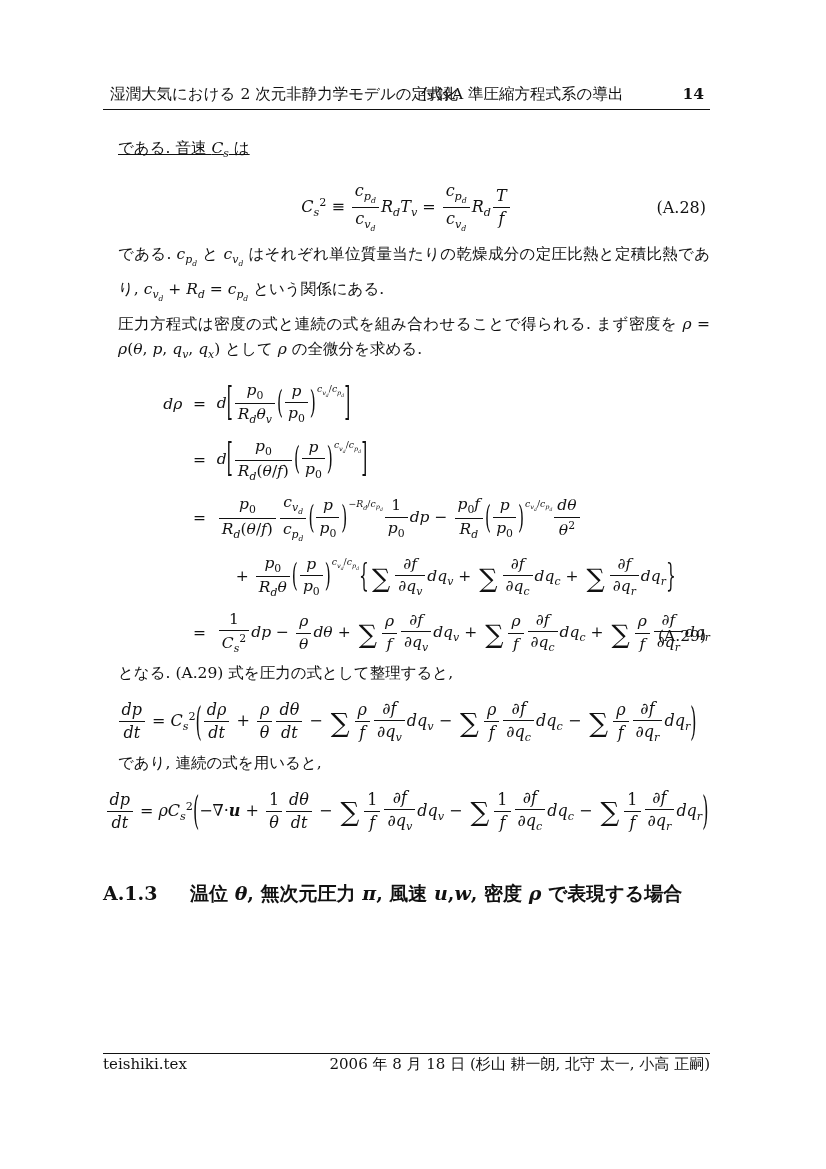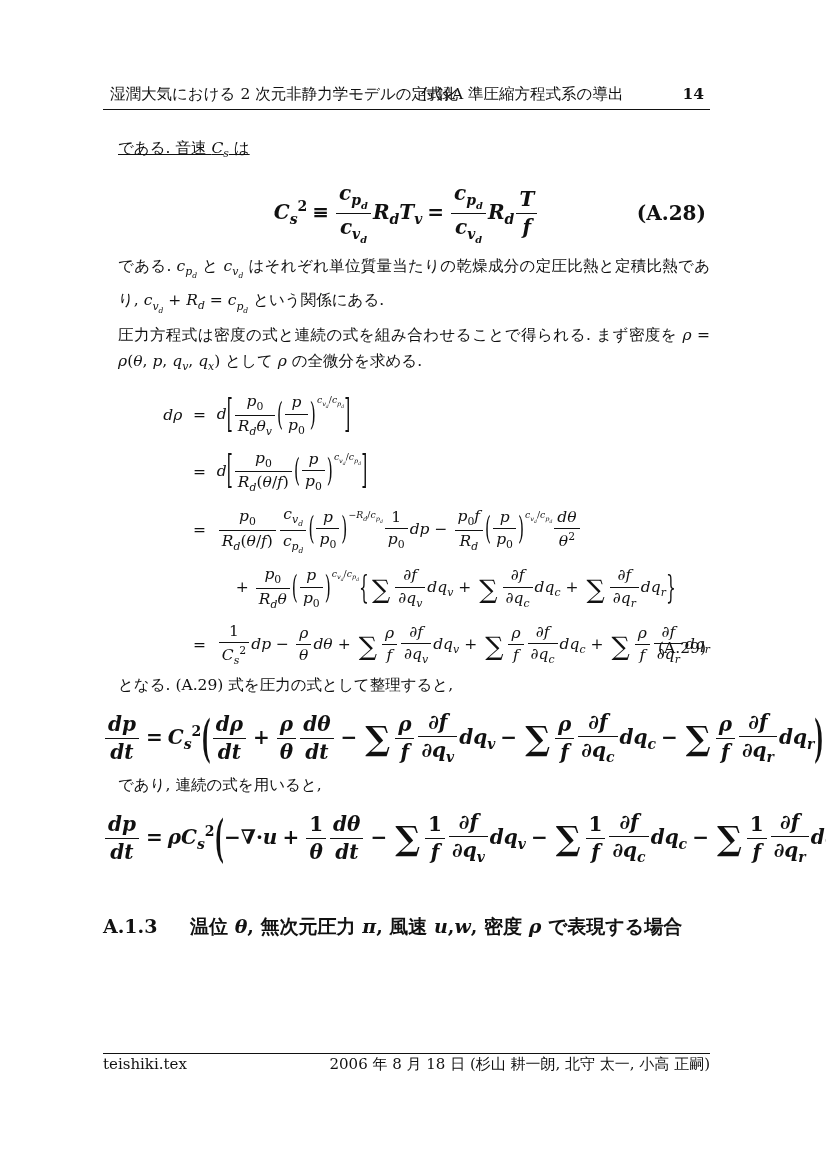--- a/index.html
+++ b/index.html
@@ -20,21 +20,21 @@
   sup{font-size:70%;}
   .fr{display:inline-block;vertical-align:middle;text-align:center;margin:0 2px;}
   .fr .nu{display:block;border-bottom:1px solid #111;padding:0 3px 1px;line-height:1.25;}
   .fr .de{display:block;padding:1px 3px 0;line-height:1.25;}
   .ex{font-size:60%;position:relative;top:-1.05em;margin-left:1px;}
   .dl{display:inline-block;vertical-align:middle;line-height:1;}
   .s2{transform:scaleY(2.1);}
   .s3{transform:scaleY(2.5);}
   .sum{font-size:165%;vertical-align:middle;position:relative;top:1px;margin:0 3px;line-height:0;}
   .op{margin:0 5px;}
-  .eq{position:relative;text-align:center;font-size:20px;white-space:nowrap;font-weight:bold;}
+  .eq{position:relative;text-align:center;font-size:16px;white-space:nowrap;}
   .eq .lbl{position:absolute;right:4px;top:50%;transform:translateY(-50%);}
   
   .eqarray{display:table;width:100%;position:relative;font-size:15.5px;}
   .eqrow{display:table-row;}
   .c-l{display:table-cell;width:100px;text-align:right;vertical-align:middle;padding:5px 0;white-space:nowrap;}
   .c-m{display:table-cell;width:42px;text-align:center;vertical-align:middle;padding:5px 0;}
   .c-r{display:table-cell;text-align:left;vertical-align:middle;padding:5px 0;white-space:nowrap;}
   .cont{padding-left:14px;}
   .eqarray .lbl{position:absolute;right:4px;bottom:16px;}
   

